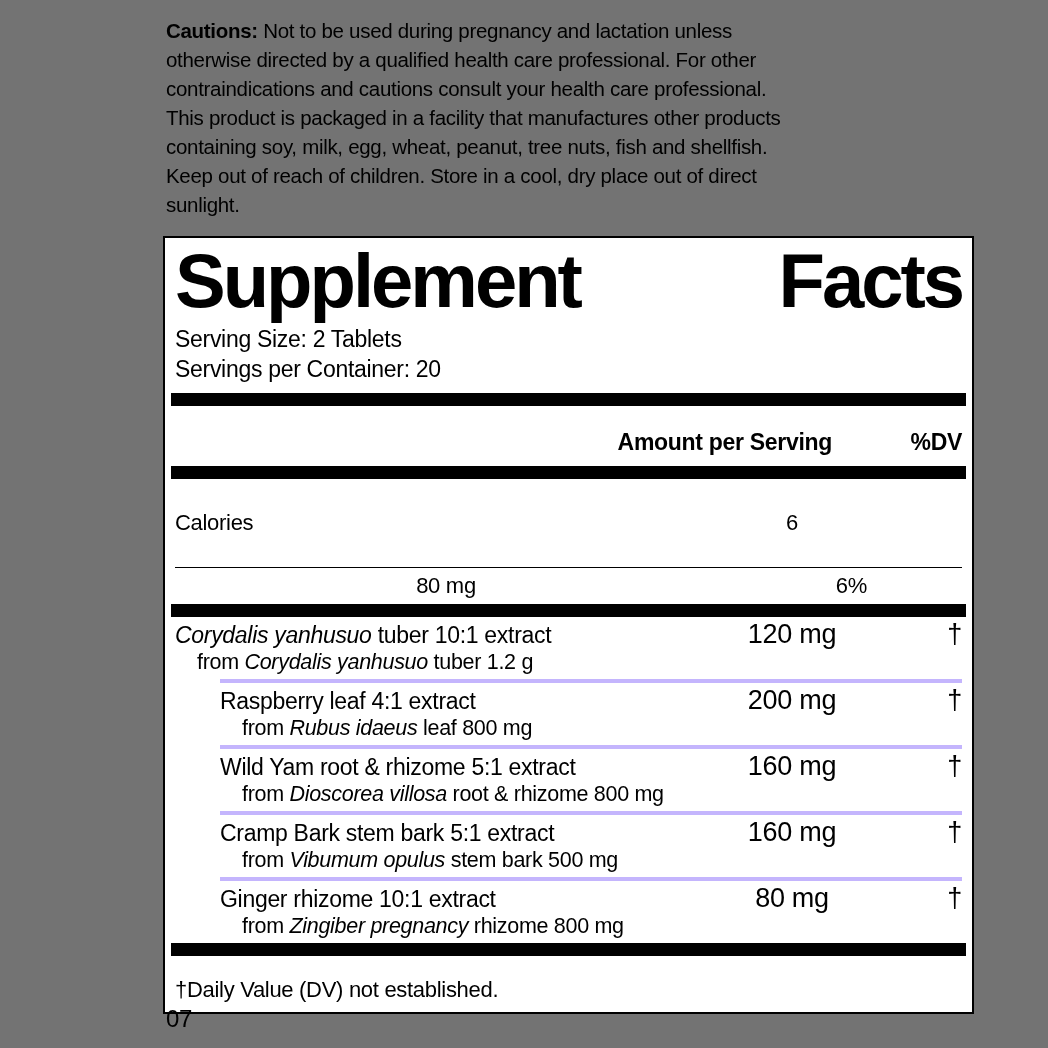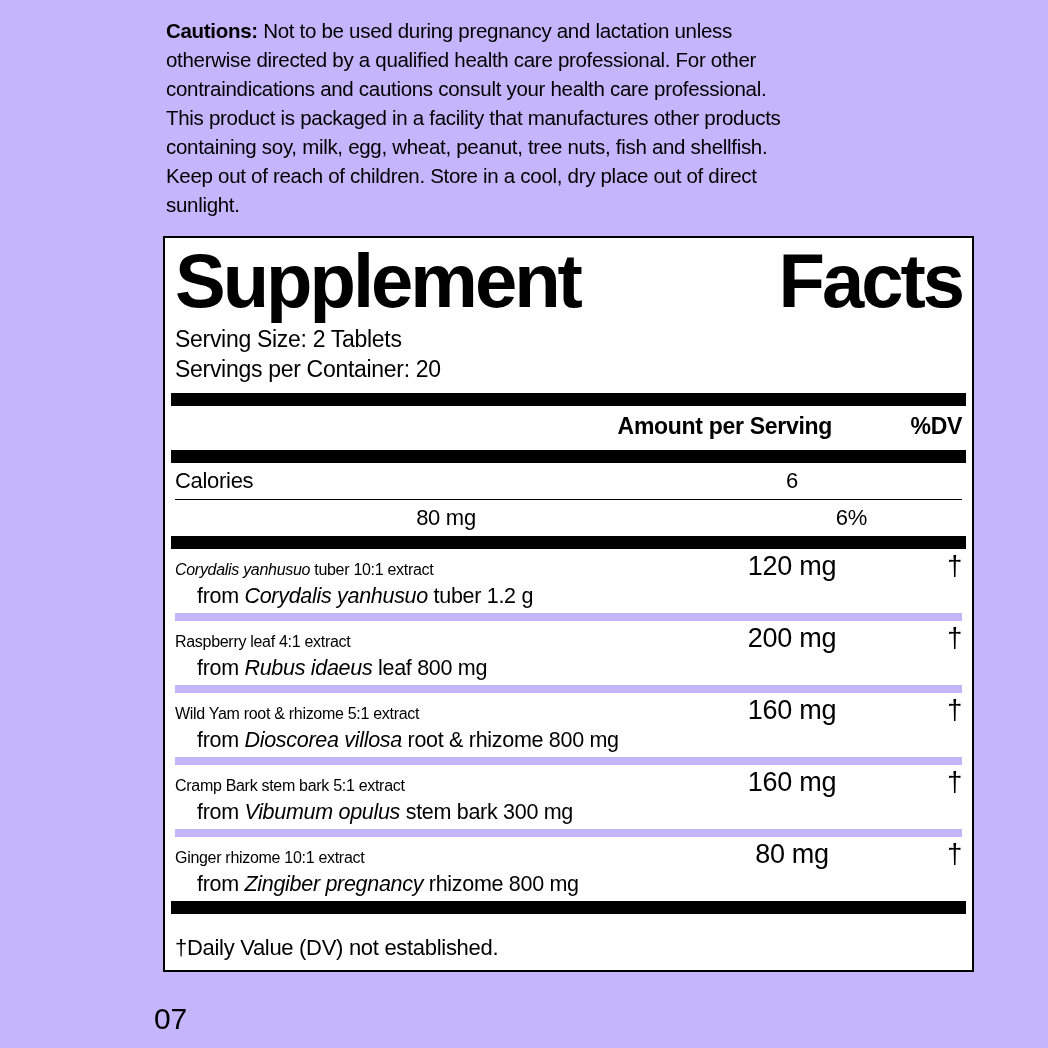--- a/index.html
+++ b/index.html
@@ -1,19 +1,19 @@
 <!DOCTYPE html>
 <html><head>
 <meta charset="utf-8">
 <style>
   html,body{margin:0;padding:0;background:#ffffff;}
   .page{
     position:relative;
     width:1048px;height:1048px;
-    background:#c4b5fd;
+    background:#737373;
     color:#000000;
     font-family:"Liberation Sans","DejaVu Sans",sans-serif;
     letter-spacing:-0.3px;
     overflow:hidden;
   }
   
   .cautions{
     position:absolute;left:166px;top:16px;width:780px;
     font-size:20.5px;line-height:29px;
     white-space:pre-line;
@@ -32,49 +32,49 @@
   .title{
     display:flex;justify-content:space-between;align-items:baseline;
     font-size:76px;font-weight:bold;letter-spacing:-3px;
     line-height:82px;
     margin-bottom:2px;
   }
   .serv{font-size:23px;line-height:30px;}
   .bar{height:13px;background:#000;margin:0 -4px;}
   .bar.after-serv{margin-top:9px;}
 
-  .hrow{display:flex;align-items:baseline;padding:7px 0 10px 0;}
+  .hrow{display:flex;align-items:baseline;padding:7px 0 10px 0;margin-top:16px;}
   .h-amt{flex:1;text-align:right;padding-right:35px;font-weight:bold;font-size:23px;}
   .h-dv{width:95px;text-align:right;font-weight:bold;font-size:23px;}
 
-  .nrow{display:grid;grid-template-columns:1fr 150px 95px;align-items:baseline;padding:5px 0;}
+  .nrow{display:grid;grid-template-columns:1fr 150px 95px;align-items:baseline;padding:5px 0;margin-top:26px;}
   .nrow.sep{border-top:1.5px solid #000;}
   .nname{font-size:22px;line-height:26px;}
   .amt{text-align:center;font-size:22px;line-height:26px;}
   .dv{text-align:right;font-size:22px;line-height:26px;}
 
   .brow{display:grid;grid-template-columns:1fr 150px 95px;align-items:baseline;padding:4px 0 3px 0;}
-  .brow.sep2{border-top:8px solid #c4b5fd;}
-  .bmain{font-size:16px;line-height:27px;}
+  .brow.sep2{border-top:4px solid #c4b5fd;margin-left:45px;}
+  .bmain{font-size:23px;line-height:27px;}
   .bsub{grid-column:1 / -1;padding-left:22px;font-size:21.5px;line-height:27px;}
   .brow .amt,.brow .dv{font-size:27px;line-height:27px;}
   i{letter-spacing:-0.3px;}
 
   .foot{font-size:22px;line-height:26px;padding:21px 0 3px 0;}
 
   
   .other{
     position:absolute;left:166px;top:903px;width:780px;
     font-size:20.5px;line-height:29px;
     white-space:pre-line;
     margin:0;
   }
   .pagenum{
-    position:absolute;left:154px;top:1006px;
-    font-size:30px;line-height:26px;
+    position:absolute;left:166px;top:1006px;
+    font-size:24px;line-height:26px;
   }
 </style>
 </head>
 <body>
 
 <div class="page">
 
   <p class="cautions"><b>Cautions:</b><span> Not to be used during pregnancy and lactation unless
 otherwise directed by a qualified health care professional. For other
 contraindications and cautions consult your health care professional.
@@ -133,21 +133,21 @@
       <div class="bmain"><i></i><span>Wild Yam root &amp; rhizome 5:1 extract</span></div>
       <div class="amt">160 mg</div>
       <div class="dv">†</div>
       <div class="bsub"><span>from </span><i>Dioscorea villosa</i><span> root &amp; rhizome 800 mg</span></div>
     </div>
 
     <div class="brow sep2">
       <div class="bmain"><i></i><span>Cramp Bark stem bark 5:1 extract</span></div>
       <div class="amt">160 mg</div>
       <div class="dv">†</div>
-      <div class="bsub"><span>from </span><i>Vibumum opulus</i><span> stem bark 300 mg</span></div>
+      <div class="bsub"><span>from </span><i>Vibumum opulus</i><span> stem bark 500 mg</span></div>
     </div>
 
     <div class="brow sep2">
       <div class="bmain"><i></i><span>Ginger rhizome 10:1 extract</span></div>
       <div class="amt">80 mg</div>
       <div class="dv">†</div>
       <div class="bsub"><span>from </span><i>Zingiber pregnancy</i><span> rhizome 800 mg</span></div>
     </div>
 
     <div class="bar"></div>

